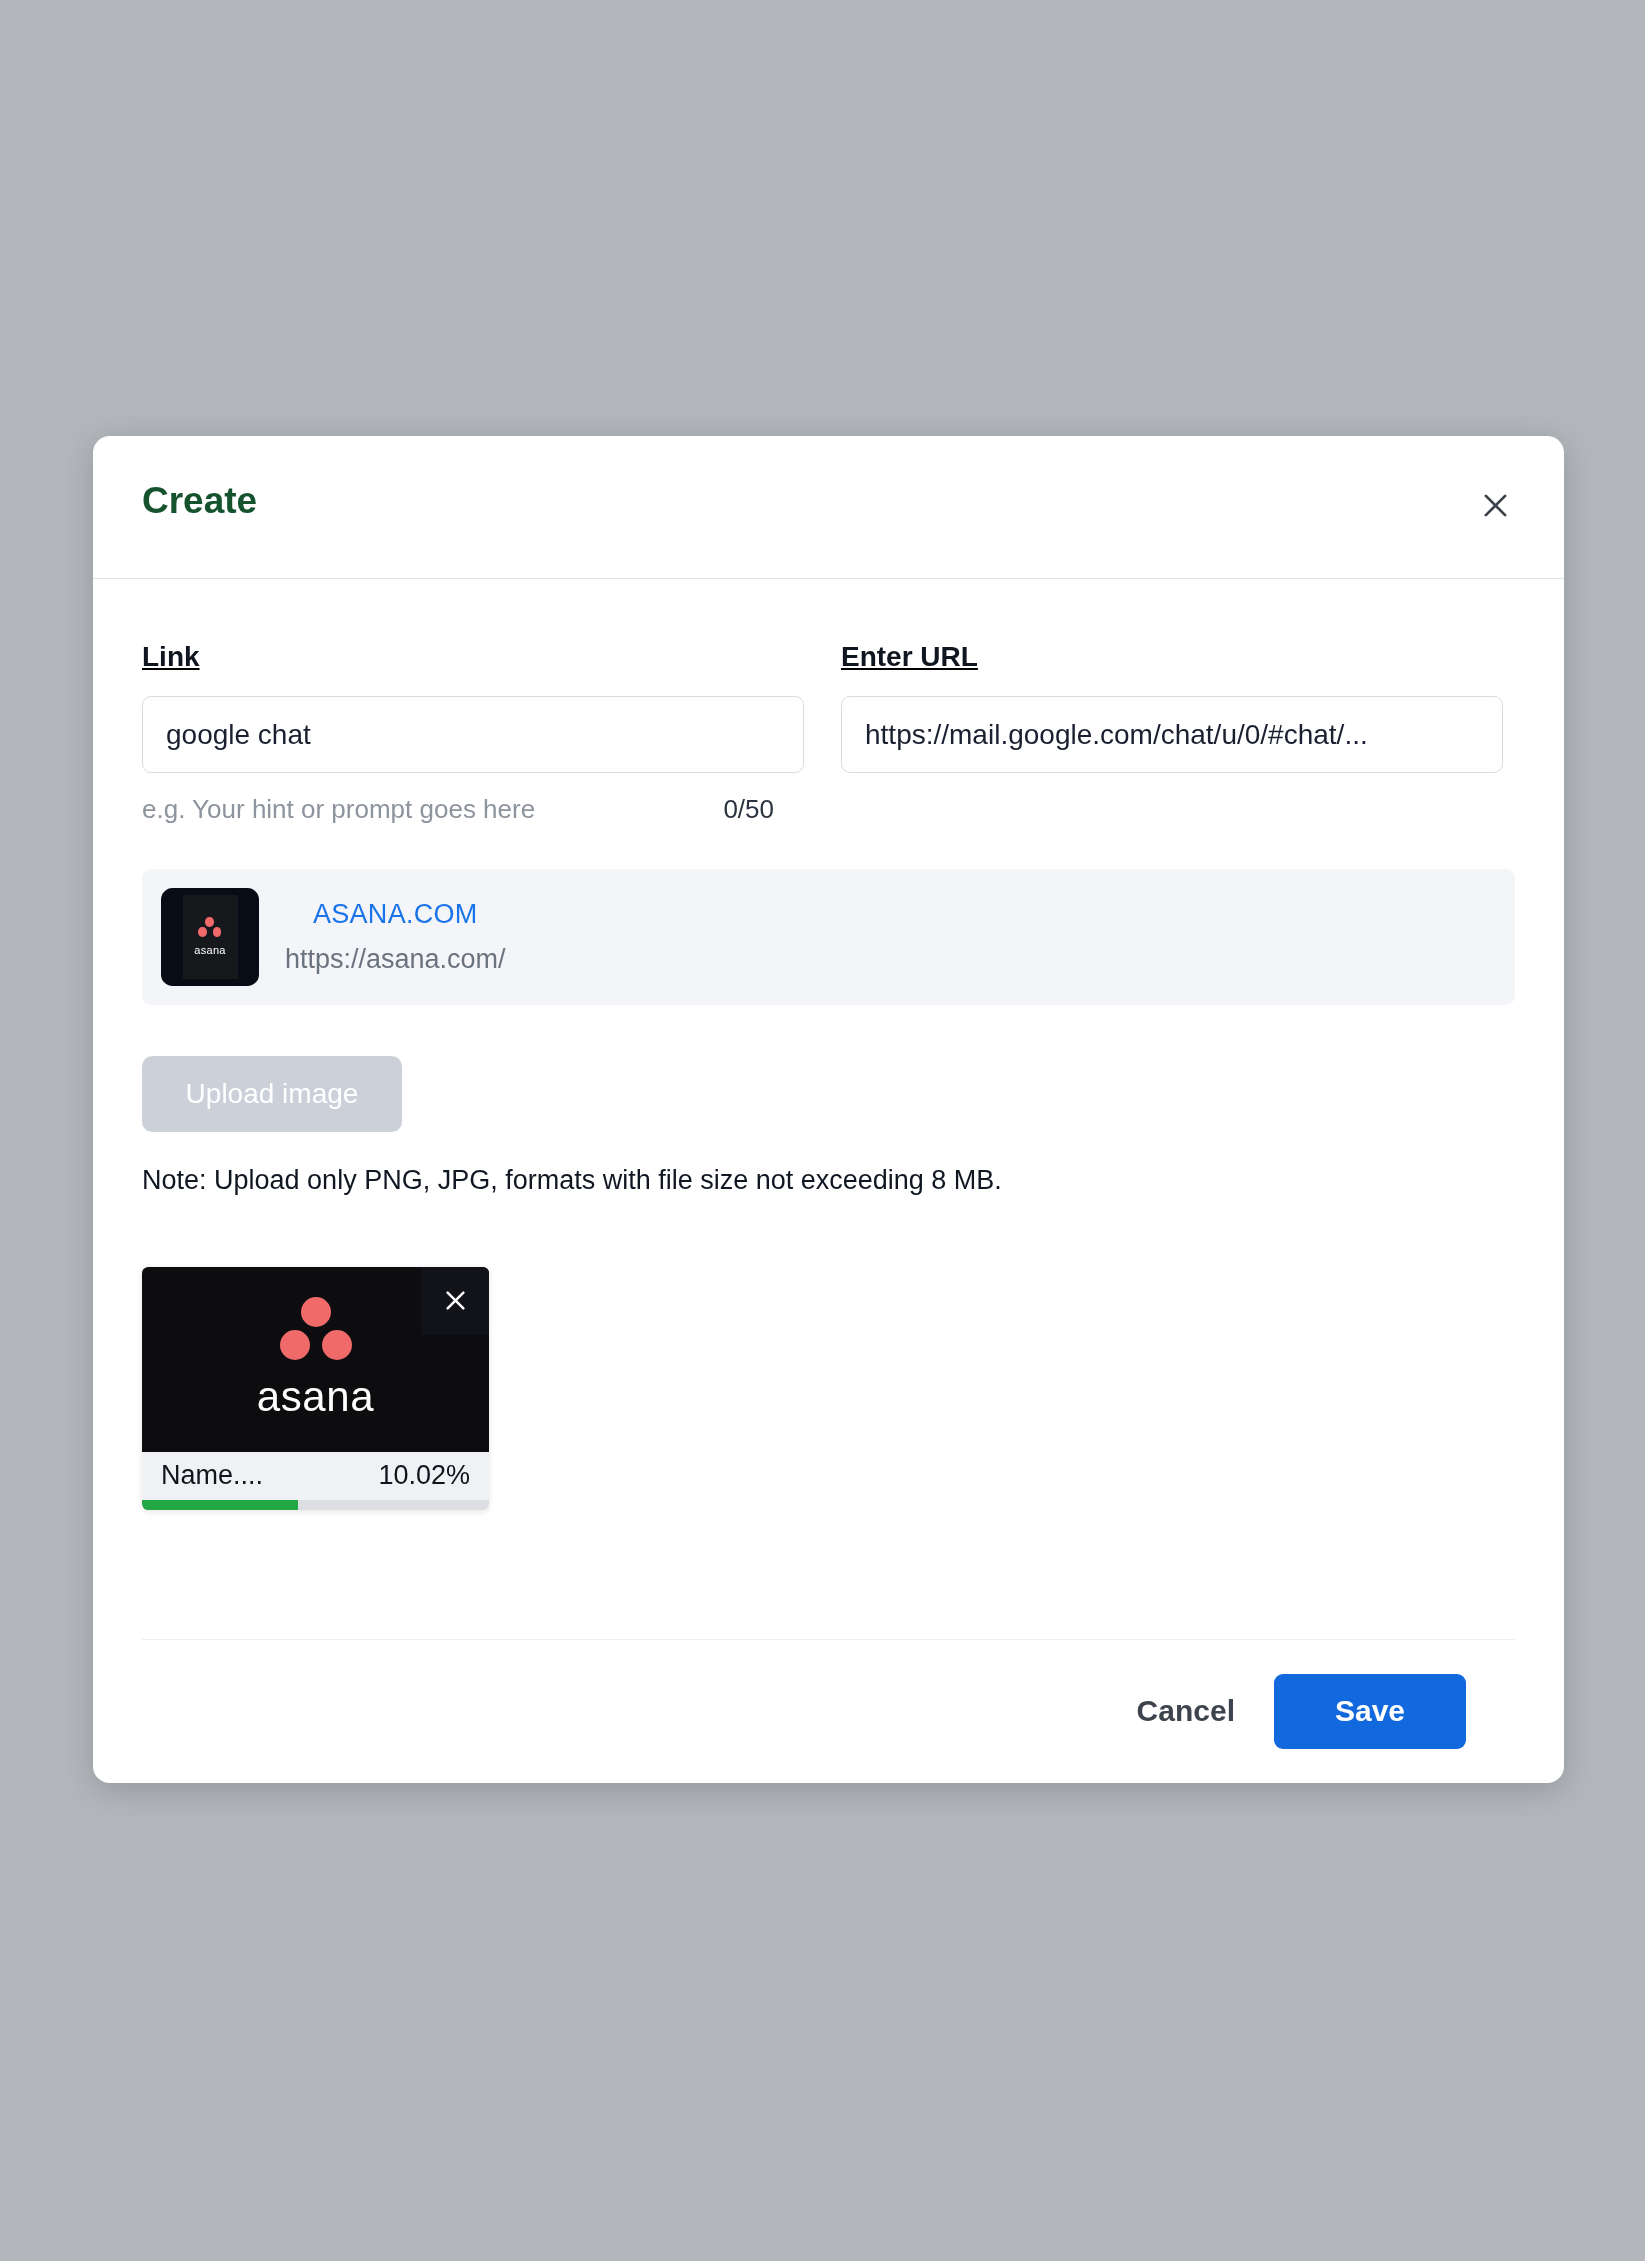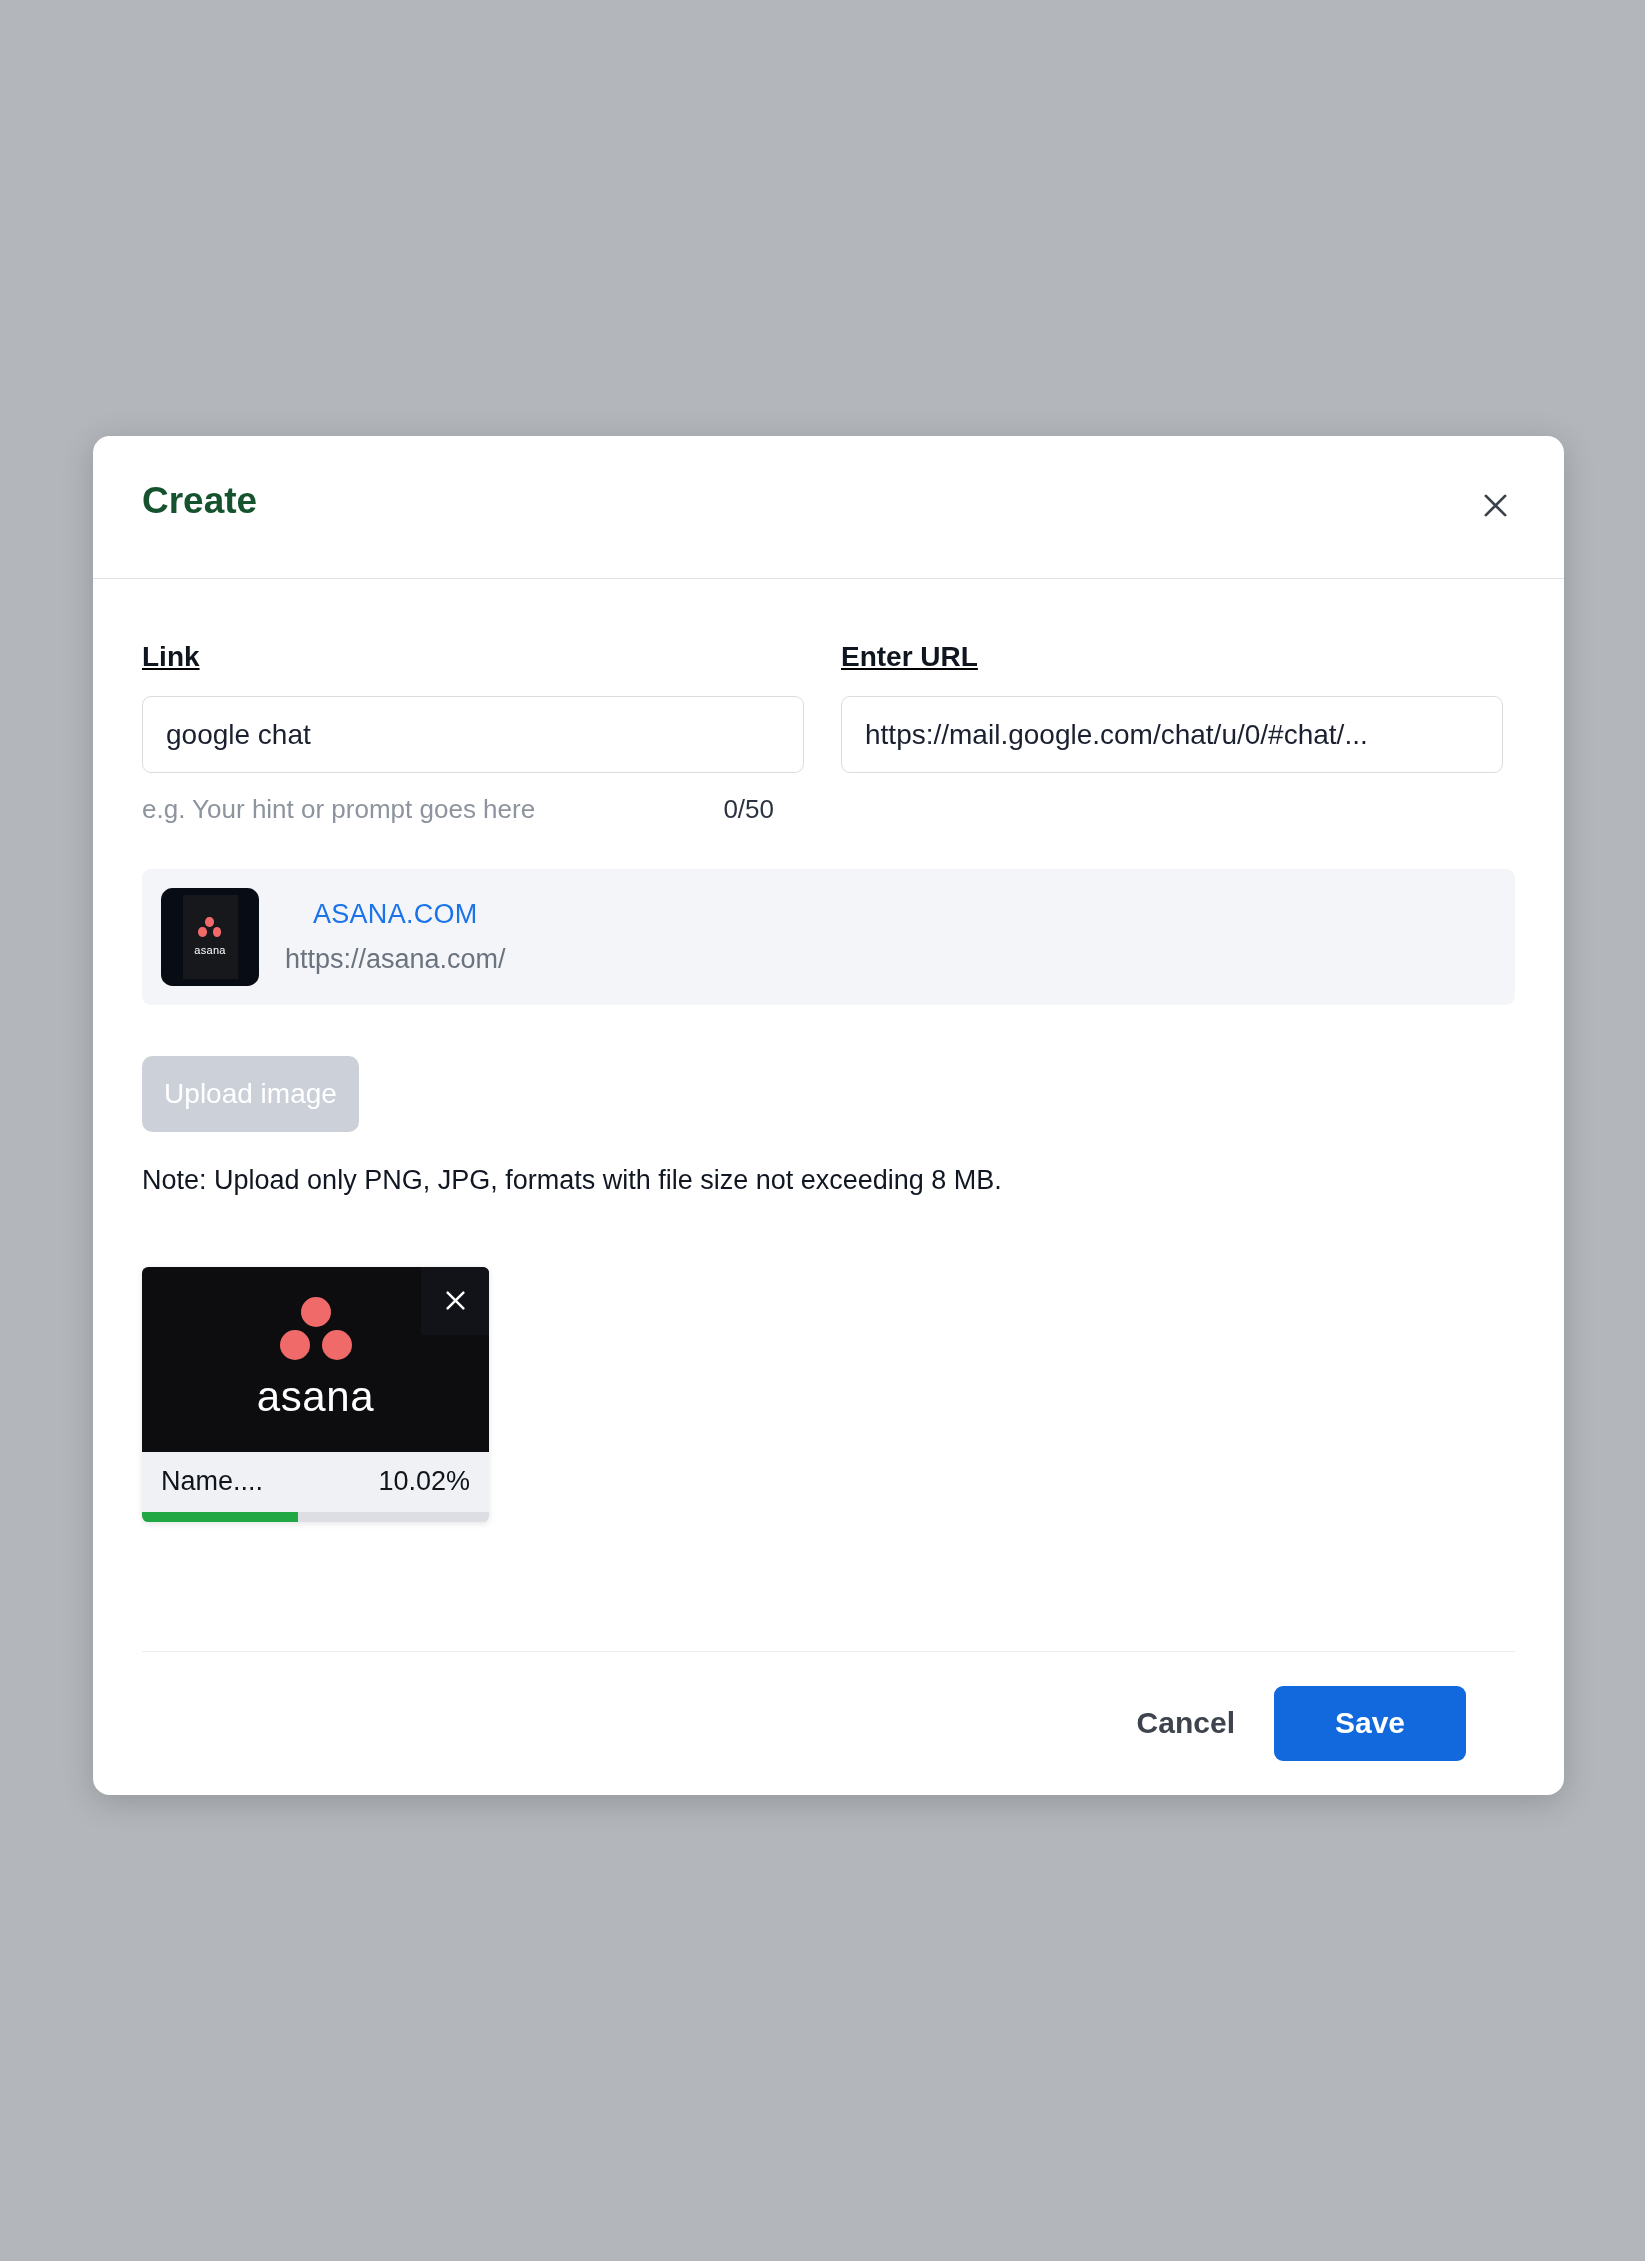--- a/index.html
+++ b/index.html
@@ -295,21 +295,21 @@
     margin-bottom: 14px;
   }
   #suggestion-url {
     font-size: 27px;
     color: #6b737e;
   }
 
   
   #upload-button {
     margin-top: 51px;
-    width: 217px;
+    width: 260px;
     height: 76px;
     border: none;
     border-radius: 10.3px;
     background: #ccd0d9;
     color: #ffffff;
     font-family: "Liberation Sans", sans-serif;
     font-size: 28px;
     cursor: pointer;
   }
   #upload-note {
@@ -358,21 +358,21 @@
   .asana-dots i:nth-child(3) { left: 45px; top: 33px; }
   .asana-word {
     color: #ffffff;
     font-size: 42px;
     letter-spacing: 0.6px;
     font-family: "Liberation Sans", sans-serif;
   }
   #preview-meta {
     display: flex;
     align-items: center;
-    height: 60px;
+    height: 48px;
     padding: 0 19px;
     background: #f0f1f5;
   }
   #preview-name {
     font-size: 27px;
     color: #10141b;
   }
   #preview-percent {
     margin-left: auto;
     font-size: 27px;

